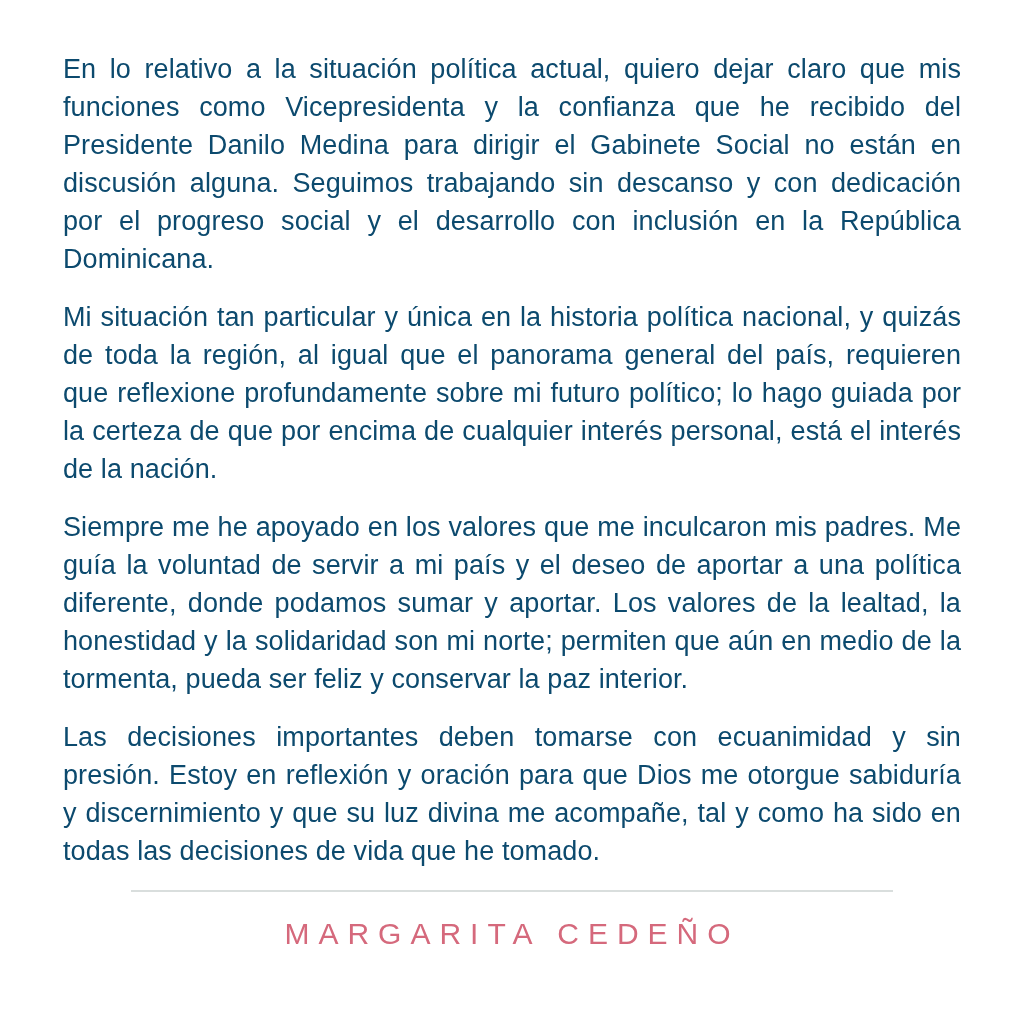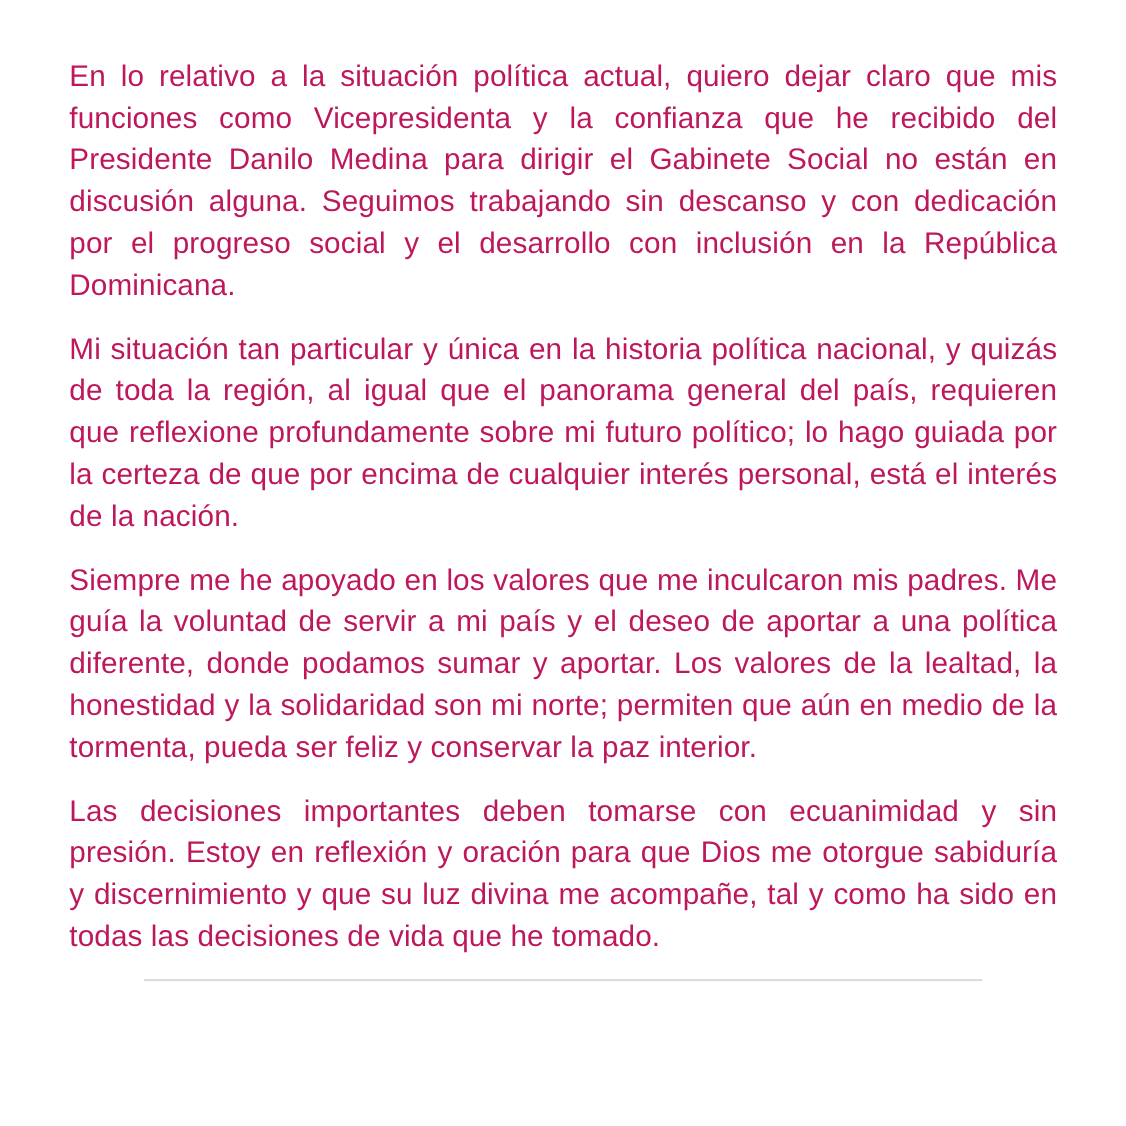--- a/index.html
+++ b/index.html
@@ -15,21 +15,21 @@
     width: 1024px;
     height: 1024px;
     padding: 50px 63px 0 63px;
     background: #ffffff;
     font-family: "Liberation Sans", "DejaVu Sans", sans-serif;
   }
   .statement p {
     margin: 0 0 20px 0;
     font-size: 27px;
     line-height: 38px;
-    color: #be185d;
+    color: #0c4a6e;
     text-align: justify;
     letter-spacing: 0.1px;
   }
   .divider {
     border: none;
     width: 762px;
     height: 2px;
     background: #d9dedd;
     margin: 14px auto 0 auto;
   }
@@ -49,13 +49,14 @@
 <div class="page">
   <div class="statement">
     <p>En lo relativo a la situación política actual, quiero dejar claro que mis funciones como Vicepresidenta y la confianza que he recibido del Presidente Danilo Medina para dirigir el Gabinete Social no están en discusión alguna. Seguimos trabajando sin descanso y con dedicación por el progreso social y el desarrollo con inclusión en la República Dominicana.</p>
     <p>Mi situación tan particular y única en la historia política nacional, y quizás de toda la región, al igual que el panorama general del país, requieren que reflexione profundamente sobre mi futuro político; lo hago guiada por la certeza de que por encima de cualquier interés personal, está el interés de la nación.</p>
     <p>Siempre me he apoyado en los valores que me inculcaron mis padres. Me guía la voluntad de servir a mi país y el deseo de aportar a una política diferente, donde podamos sumar y aportar. Los valores de la lealtad, la honestidad y la solidaridad son mi norte; permiten que aún en medio de la tormenta, pueda ser feliz y conservar la paz interior.</p>
     <p>Las decisiones importantes deben tomarse con ecuanimidad y sin presión. Estoy en reflexión y oración para que Dios me otorgue sabiduría y discernimiento y que su luz divina me acompañe, tal y como ha sido en todas las decisiones de vida que he tomado.</p>
   </div>
 
   <hr class="divider">
 
+  <div class="signature">MARGARITA CEDEÑO</div>
 </div>
 
 </body></html>

